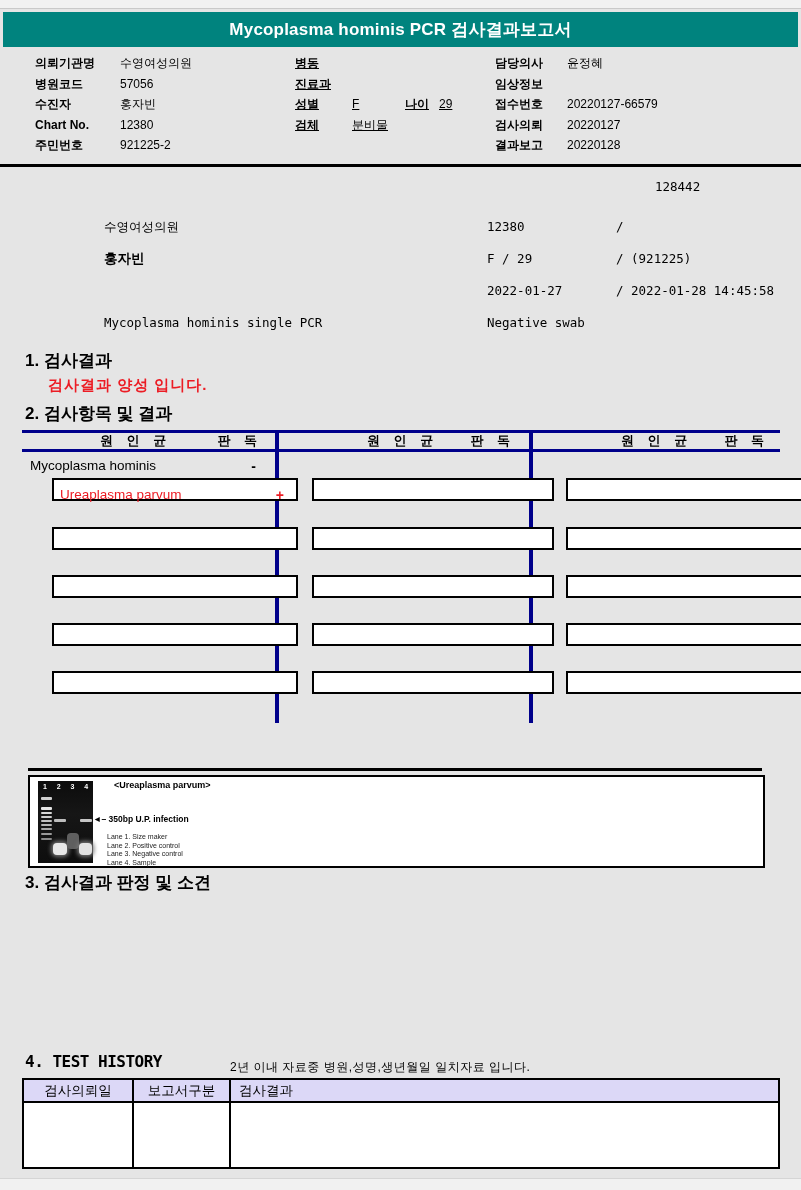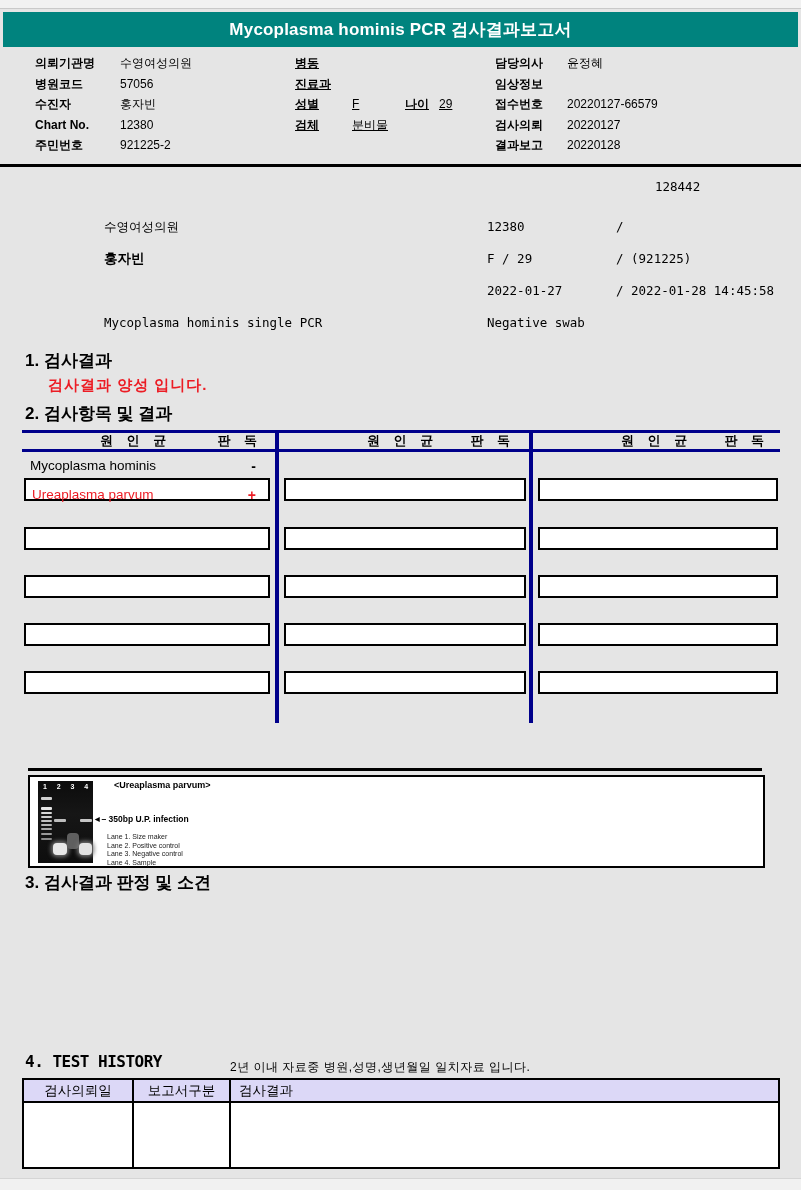--- a/index.html
+++ b/index.html
@@ -52,21 +52,21 @@
   }
   .row-plain {
     position:absolute; top:25px; left:6px; width:242px; height:21px;
     display:flex; justify-content:space-between; align-items:center;
     font-size:13.5px; padding:0 14px 0 2px; white-space:nowrap;
   }
   .row-plain .rd { font-weight:bold; font-size:14px; }
   .rbox {
     position:absolute; height:23px; border:2px solid #000; background:#fff;
     display:flex; justify-content:space-between; align-items:center;
-    font-size:13.5px; padding:10px 12px 0 6px; white-space:nowrap;
+    font-size:13.5px; padding:10px 12px 0 6px; white-space:nowrap;margin-left:28px;
   }
   .rbox .rd { font-weight:bold; font-size:14px; }
   .red { color:#EC1C24; }
 
   
   .gel-topline { left:28px; top:768px; width:734px; height:3px; background:#000; }
   .gel-frame { left:28px; top:775px; width:737px; height:93px; border:2px solid #000; background:#fff; }
   .gel-img { position:absolute; left:8px; top:4px; width:55px; height:82px;
     background:linear-gradient(180deg,#0c0c0c,#161616 40%,#0e0e0e); }
   .lane-nums { position:absolute; left:0; top:2px; width:55px; display:flex;

